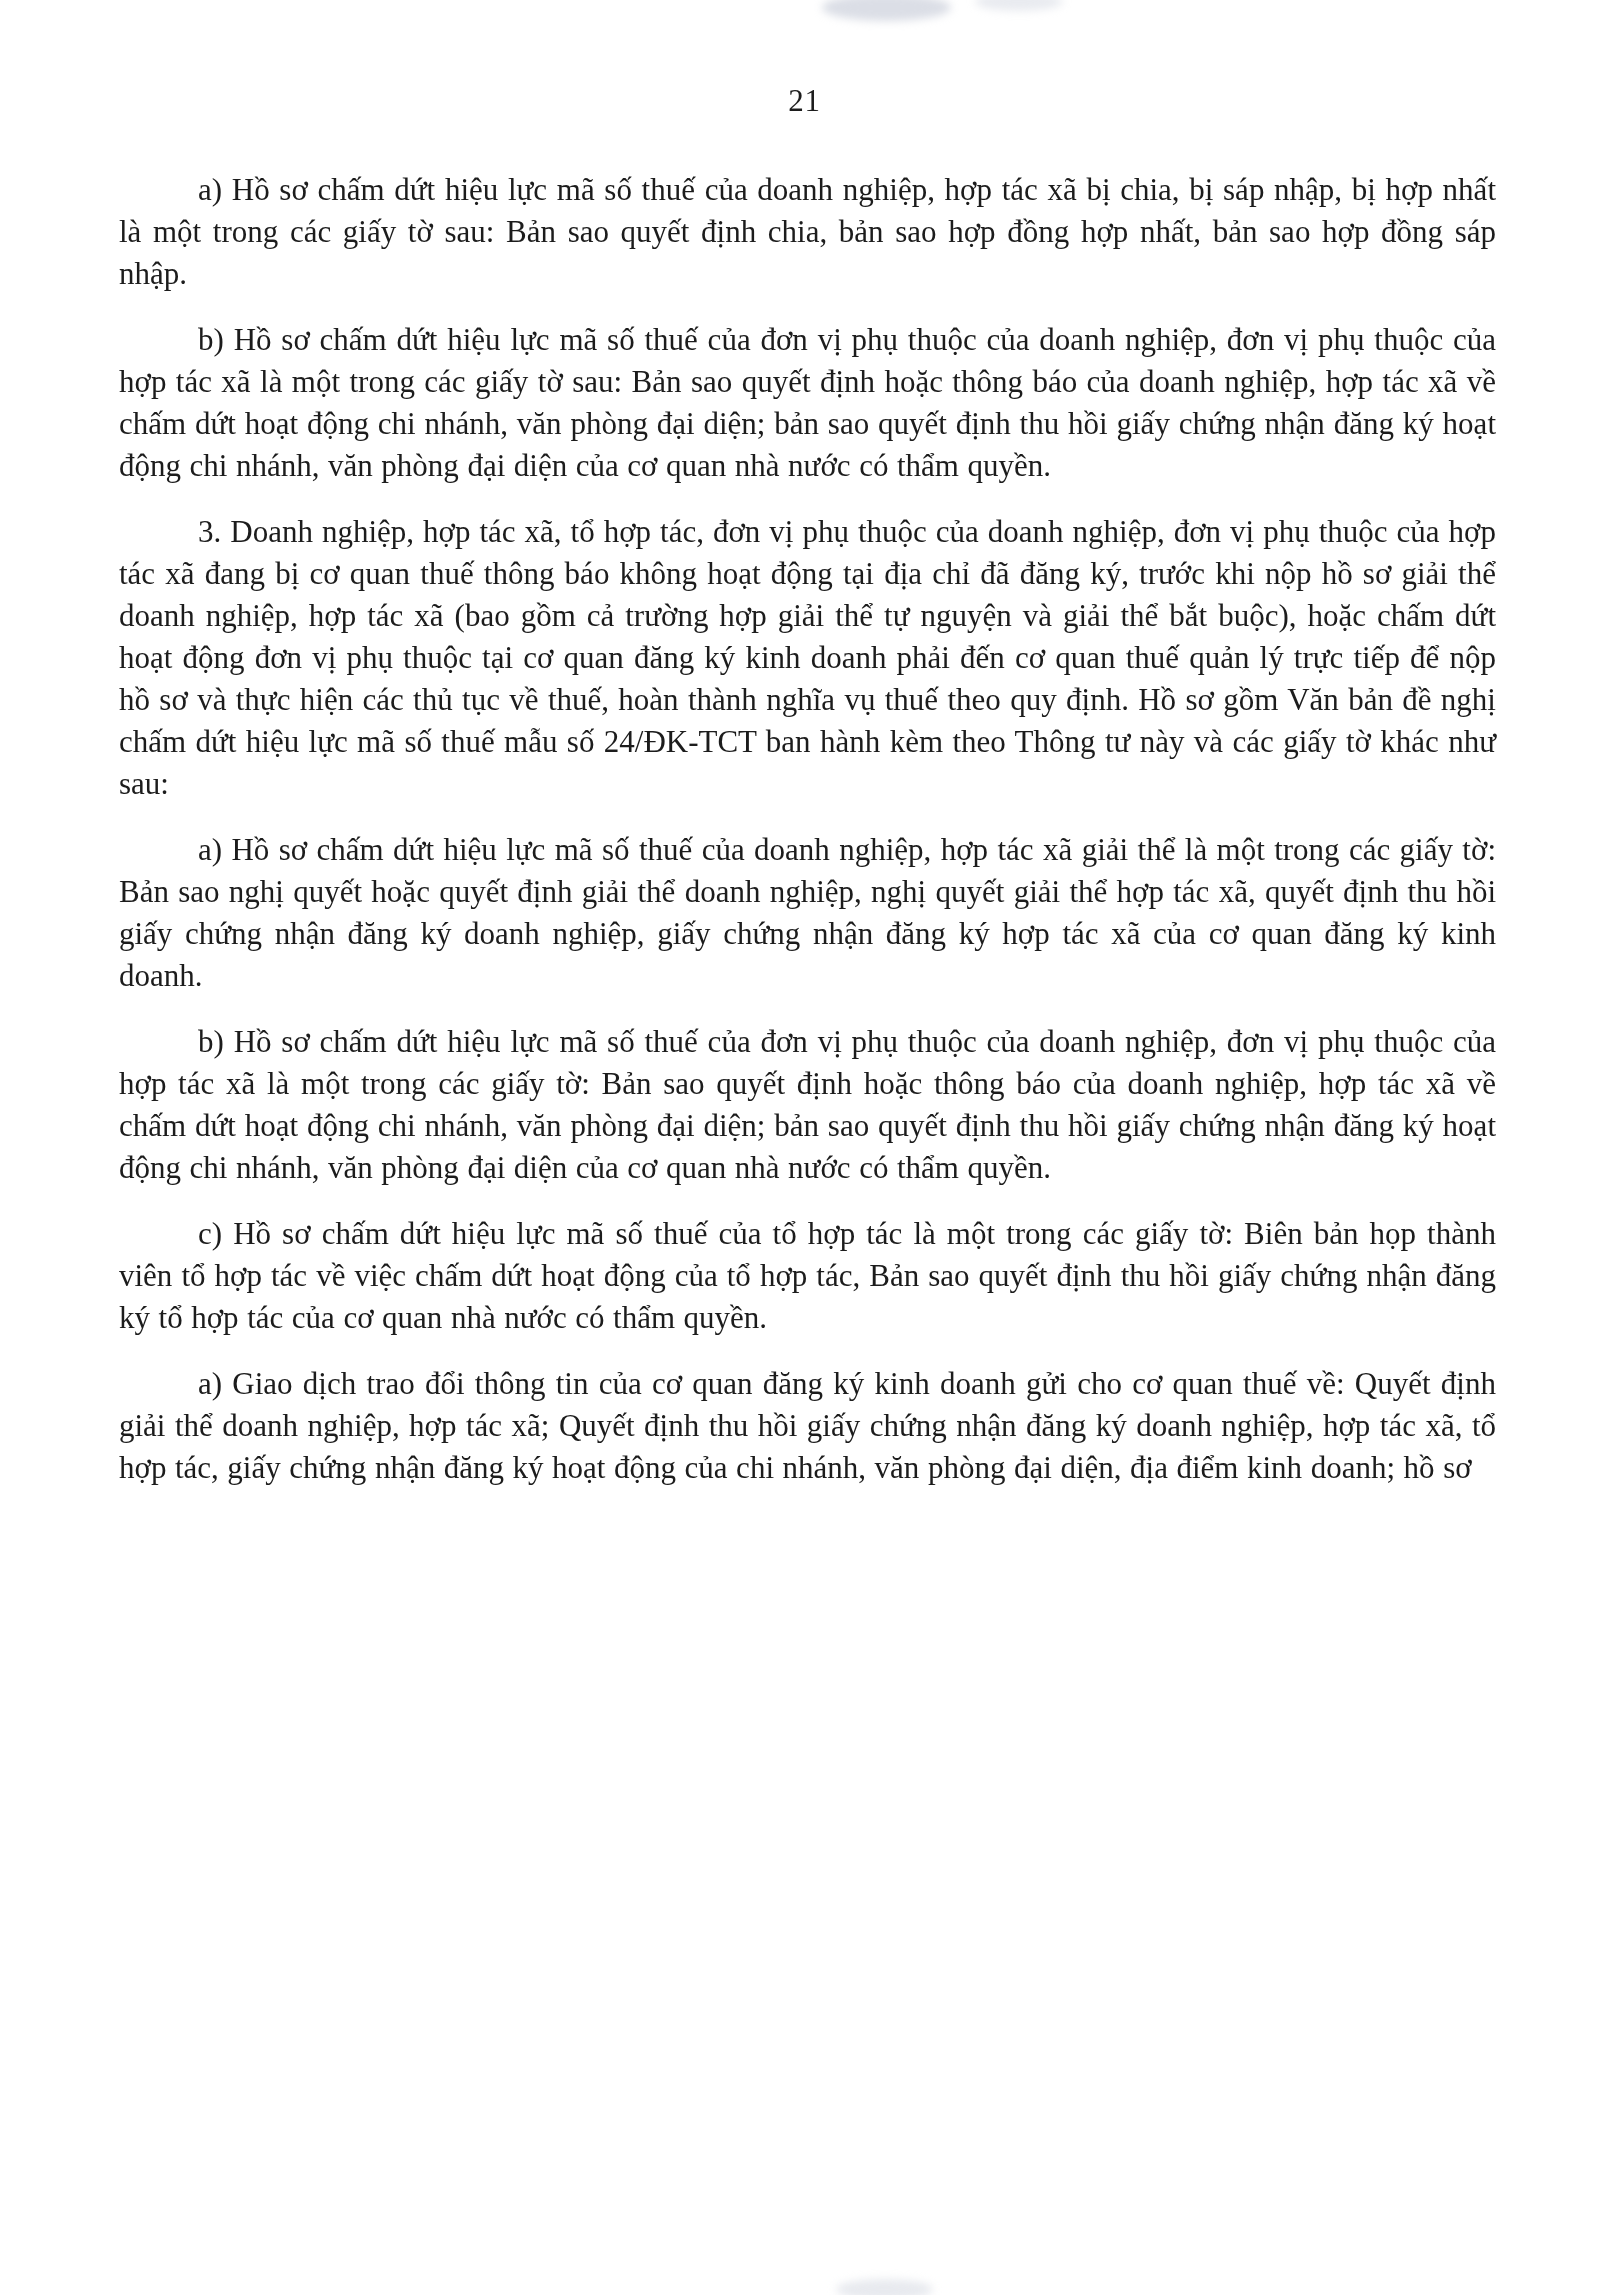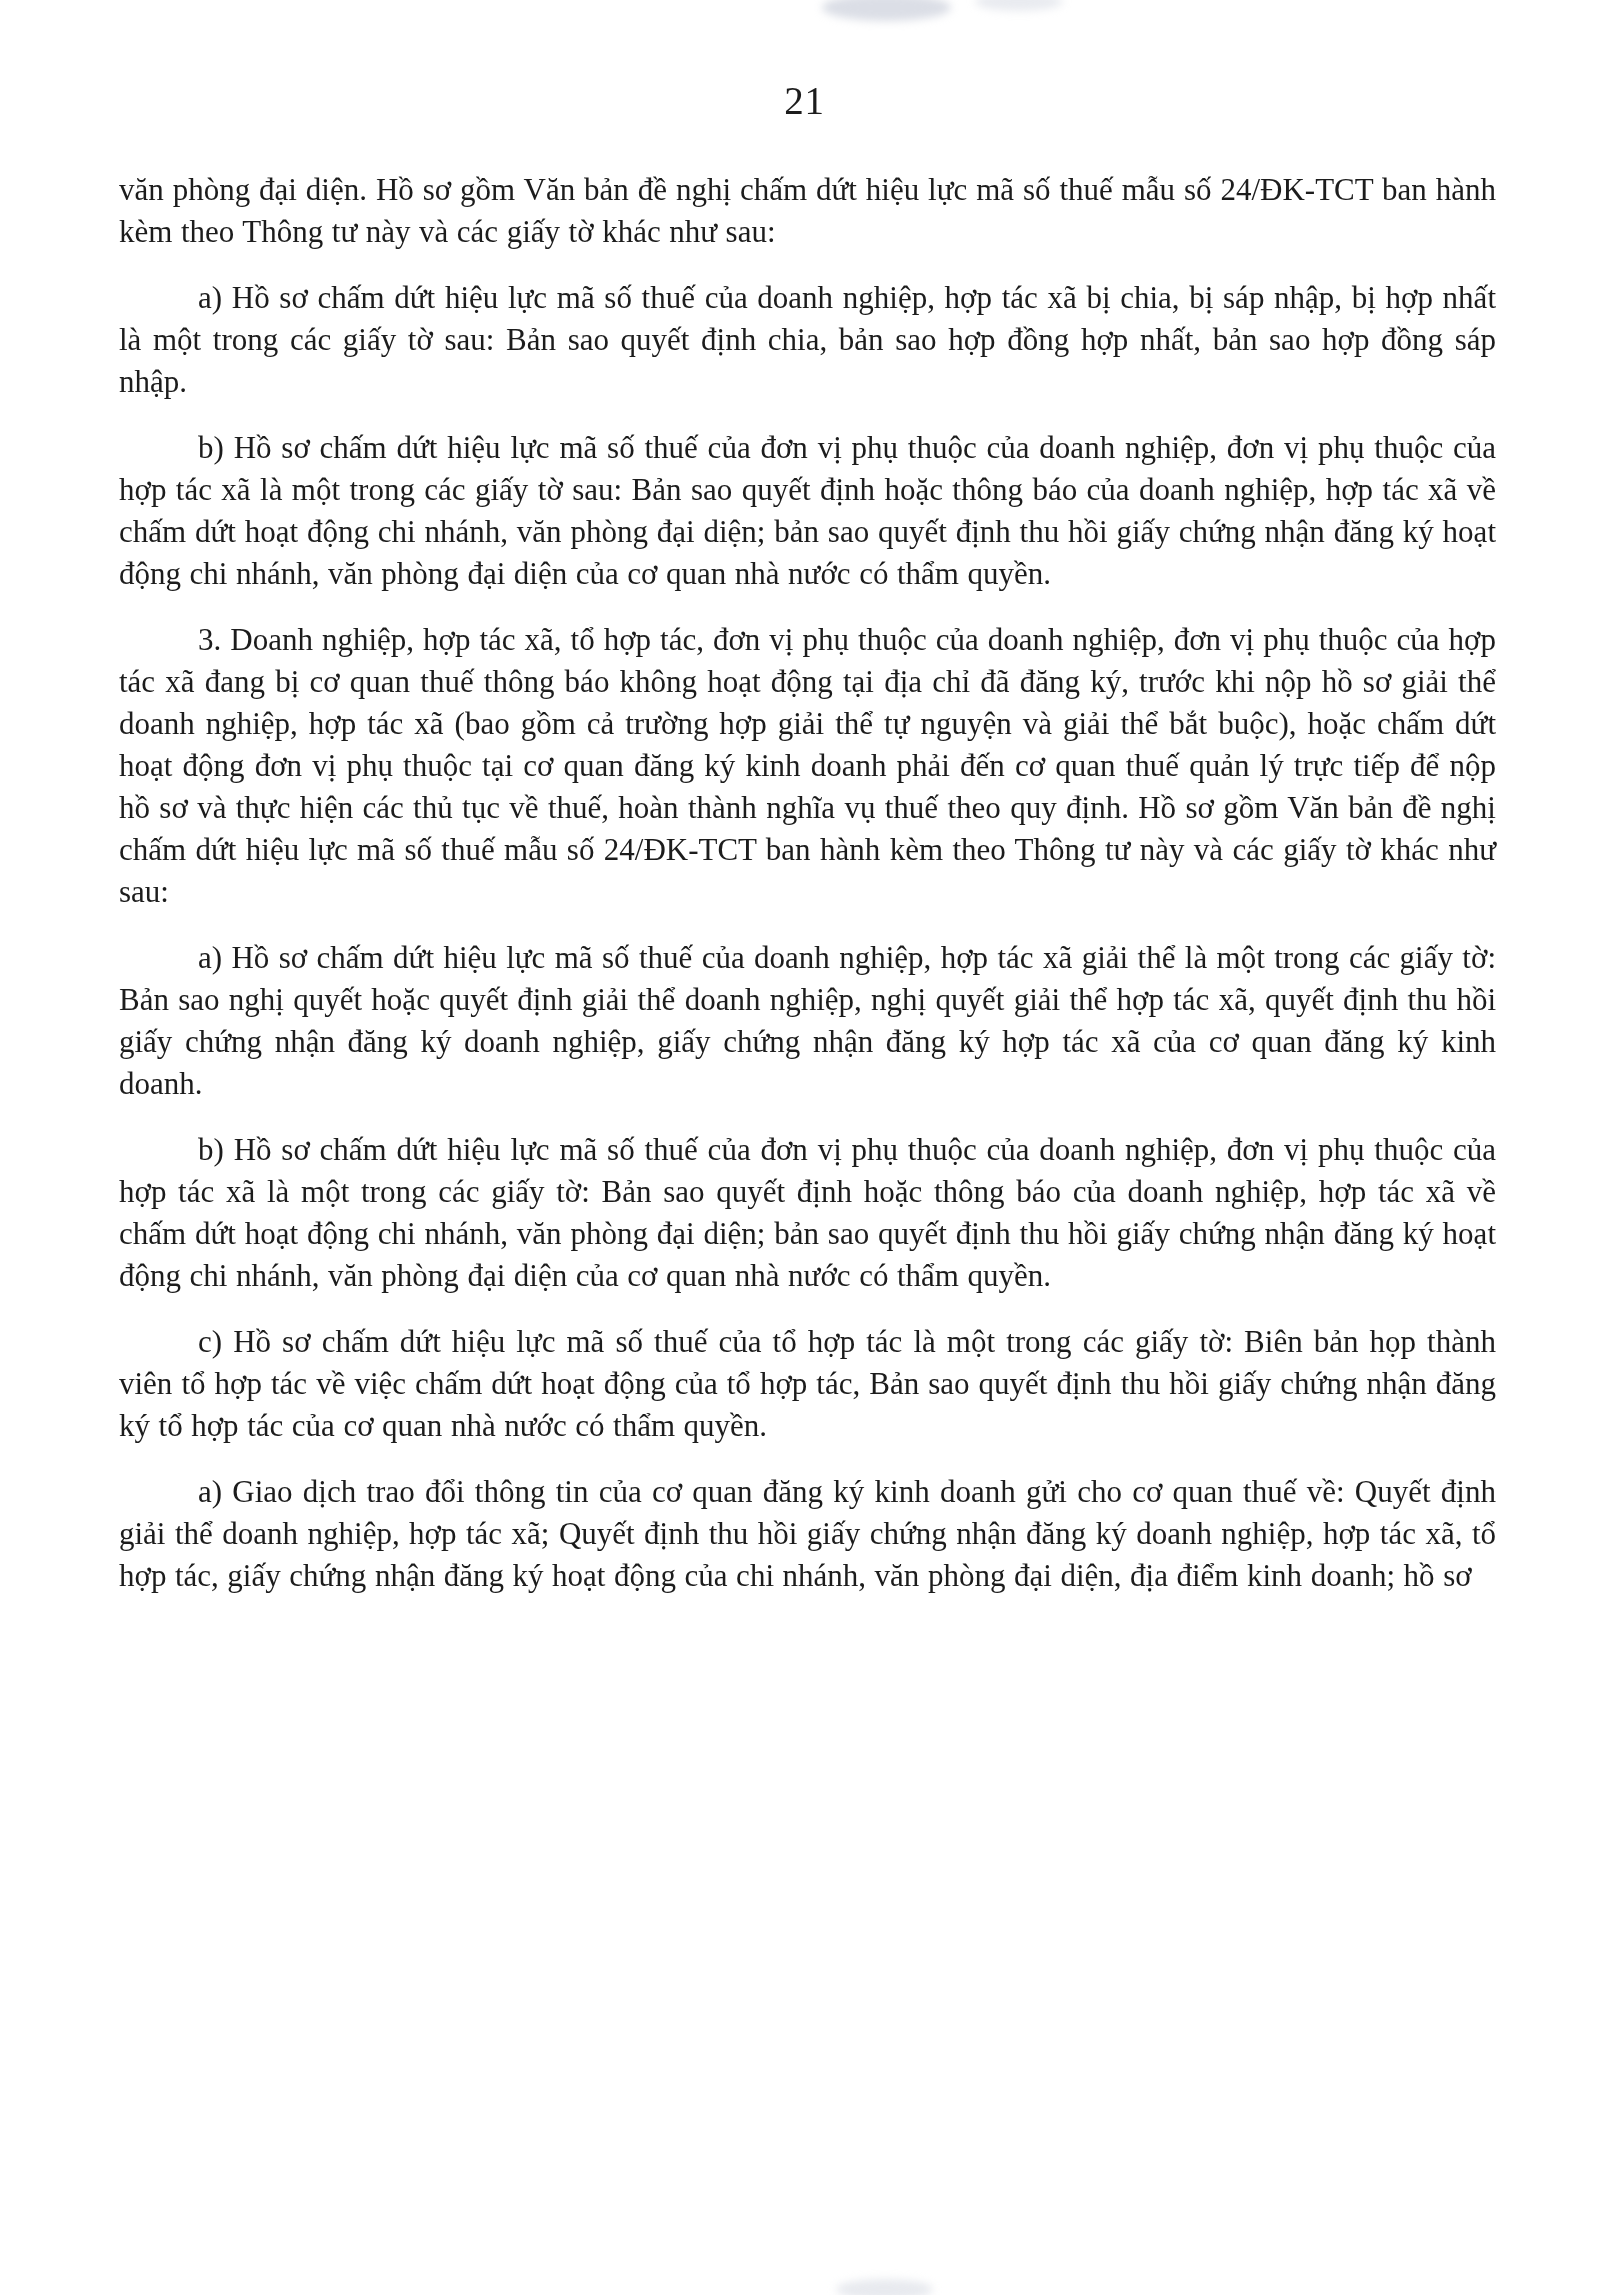--- a/index.html
+++ b/index.html
@@ -39,21 +39,21 @@
     background: rgba(200,204,218,0.40);
   }
   .smudge-c {
     left: 836px; top: 2279px;
     width: 97px; height: 21px;
     background: rgba(205,208,220,0.45);
   }
   .page-number {
     padding-top: 83px;
     text-align: center;
-    font-size: 39px;
+    font-size: 31px;
     line-height: 35px;
     letter-spacing: 0.8px;
   }
   .content {
     margin: 51px 113px 0 119px;   
     font-size: 31px;
     line-height: 42px;
     text-align: justify;
   }
   .content p.para {
@@ -69,21 +69,20 @@
 <body>
 
 <div class="page">
 
   <div class="smudge smudge-a"></div>
   <div class="smudge smudge-b"></div>
 
   <div class="page-number"><span>21</span></div>
 
   <div class="content">
-    <p class="para no-indent">văn phòng đại diện. Hồ sơ gồm Văn bản đề nghị chấm dứt hiệu lực mã số thuế mẫu số 24/ĐK-TCT ban hành kèm theo Thông tư này và các giấy tờ khác như sau:</p>
     <p class="para">a) Hồ sơ chấm dứt hiệu lực mã số thuế của doanh nghiệp, hợp tác xã bị chia, bị sáp nhập, bị hợp nhất là một trong các giấy tờ sau: Bản sao quyết định chia, bản sao hợp đồng hợp nhất, bản sao hợp đồng sáp nhập.</p>
     <p class="para">b) Hồ sơ chấm dứt hiệu lực mã số thuế của đơn vị phụ thuộc của doanh nghiệp, đơn vị phụ thuộc của hợp tác xã là một trong các giấy tờ sau: Bản sao quyết định hoặc thông báo của doanh nghiệp, hợp tác xã về chấm dứt hoạt động chi nhánh, văn phòng đại diện; bản sao quyết định thu hồi giấy chứng nhận đăng ký hoạt động chi nhánh, văn phòng đại diện của cơ quan nhà nước có thẩm quyền.</p>
     <p class="para">3. Doanh nghiệp, hợp tác xã, tổ hợp tác, đơn vị phụ thuộc của doanh nghiệp, đơn vị phụ thuộc của hợp tác xã đang bị cơ quan thuế thông báo không hoạt động tại địa chỉ đã đăng ký, trước khi nộp hồ sơ giải thể doanh nghiệp, hợp tác xã (bao gồm cả trường hợp giải thể tự nguyện và giải thể bắt buộc), hoặc chấm dứt hoạt động đơn vị phụ thuộc tại cơ quan đăng ký kinh doanh phải đến cơ quan thuế quản lý trực tiếp để nộp hồ sơ và thực hiện các thủ tục về thuế, hoàn thành nghĩa vụ thuế theo quy định. Hồ sơ gồm Văn bản đề nghị chấm dứt hiệu lực mã số thuế mẫu số 24/ĐK-TCT ban hành kèm theo Thông tư này và các giấy tờ khác như sau:</p>
     <p class="para">a) Hồ sơ chấm dứt hiệu lực mã số thuế của doanh nghiệp, hợp tác xã giải thể là một trong các giấy tờ: Bản sao nghị quyết hoặc quyết định giải thể doanh nghiệp, nghị quyết giải thể hợp tác xã, quyết định thu hồi giấy chứng nhận đăng ký doanh nghiệp, giấy chứng nhận đăng ký hợp tác xã của cơ quan đăng ký kinh doanh.</p>
     <p class="para">b) Hồ sơ chấm dứt hiệu lực mã số thuế của đơn vị phụ thuộc của doanh nghiệp, đơn vị phụ thuộc của hợp tác xã là một trong các giấy tờ: Bản sao quyết định hoặc thông báo của doanh nghiệp, hợp tác xã về chấm dứt hoạt động chi nhánh, văn phòng đại diện; bản sao quyết định thu hồi giấy chứng nhận đăng ký hoạt động chi nhánh, văn phòng đại diện của cơ quan nhà nước có thẩm quyền.</p>
     <p class="para">c) Hồ sơ chấm dứt hiệu lực mã số thuế của tổ hợp tác là một trong các giấy tờ: Biên bản họp thành viên tổ hợp tác về việc chấm dứt hoạt động của tổ hợp tác, Bản sao quyết định thu hồi giấy chứng nhận đăng ký tổ hợp tác của cơ quan nhà nước có thẩm quyền.</p>
     <p class="para">a) Giao dịch trao đổi thông tin của cơ quan đăng ký kinh doanh gửi cho cơ quan thuế về: Quyết định giải thể doanh nghiệp, hợp tác xã; Quyết định thu hồi giấy chứng nhận đăng ký doanh nghiệp, hợp tác xã, tổ hợp tác, giấy chứng nhận đăng ký hoạt động của chi nhánh, văn phòng đại diện, địa điểm kinh doanh; hồ sơ</p>
   </div>
 
   <div class="smudge smudge-c"></div>

